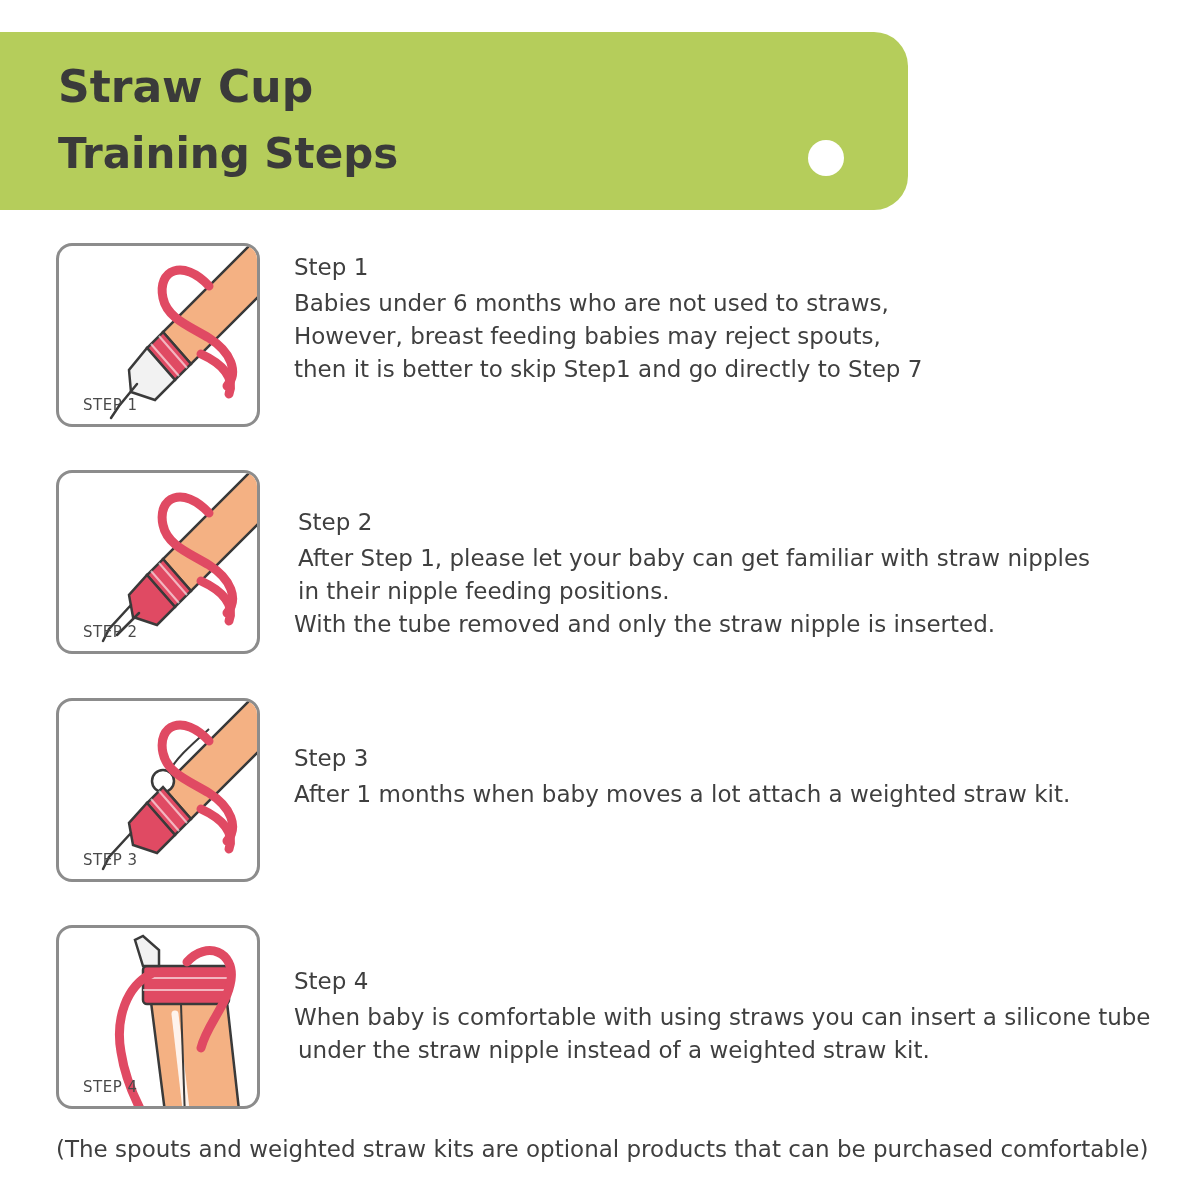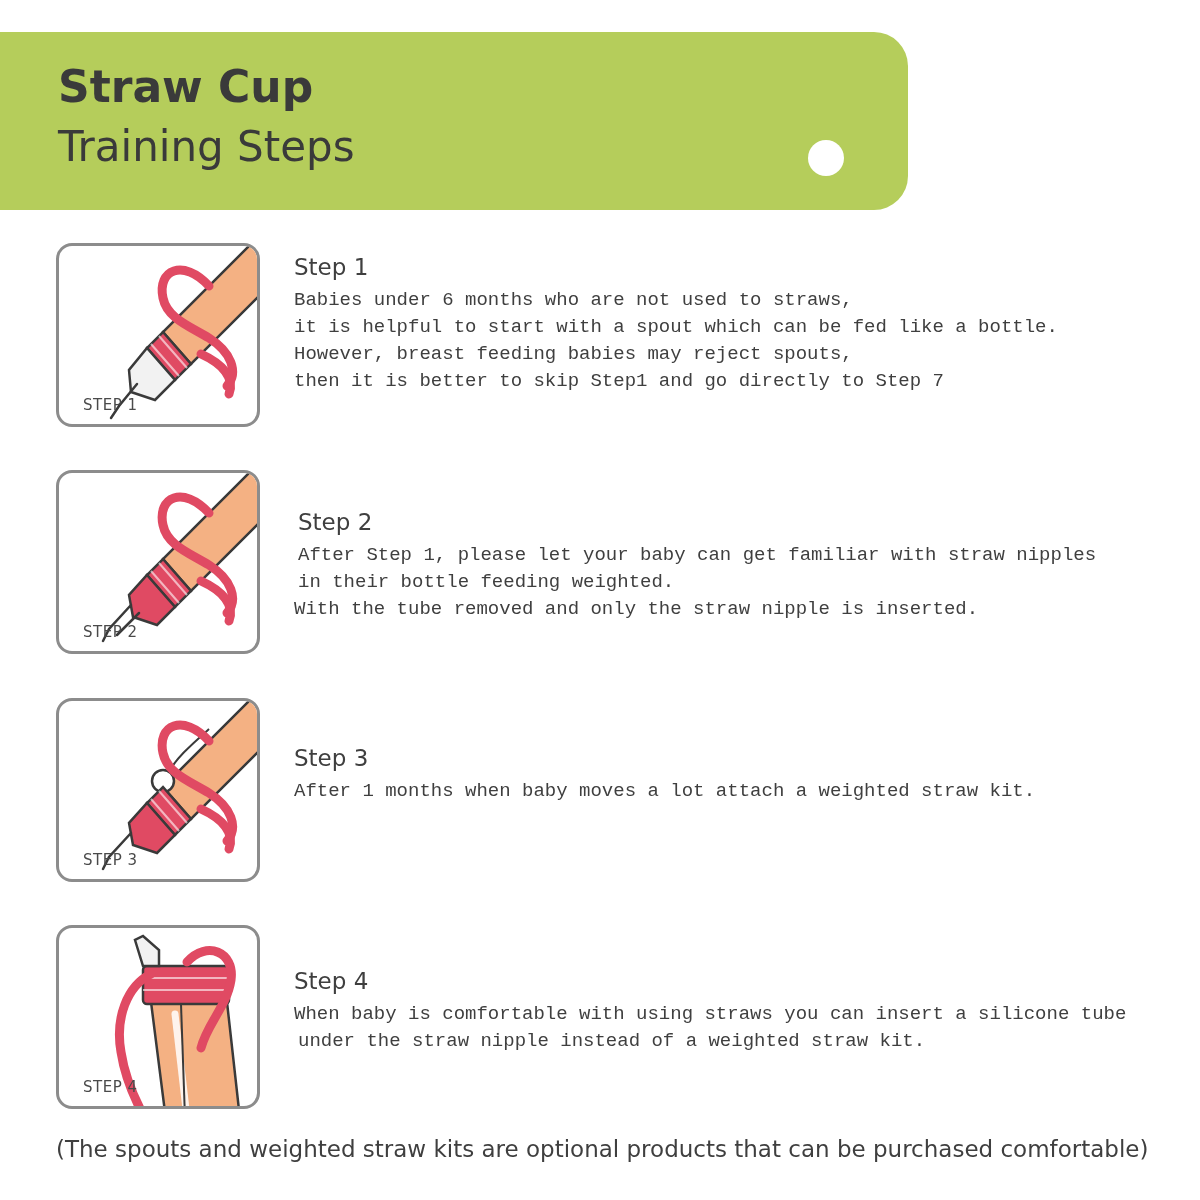--- a/index.html
+++ b/index.html
@@ -40,24 +40,24 @@
   .header-title {
     font-size: 44px;
     font-weight: bold;
     color: #3a3a3a;
     letter-spacing: 0px;
     line-height: 1.15;
     white-space: nowrap;
   }
   .header-subtitle {
     font-size: 42px;
-    font-weight: normal;
+    font-weight: bold;
     color: #3a3a3a;
     line-height: 1.2;
-    margin-top: 9px;
+    margin-top: 16px;
     white-space: nowrap;
   }
   .header-dot {
     position: absolute;
     left: 808px;
     top: 108px;
     width: 36px;
     height: 36px;
     border-radius: 50%;
     background: #ffffff;
@@ -99,25 +99,24 @@
     left: 294px;
     width: 880px;
   }
   .step-heading {
     font-size: 23px;
     color: #3f3f3f;
     margin: 0 0 5px 0;
     line-height: 1.25;
   }
   .step-line {
-    font-size: 19px;
+    font-size: 23px;
     color: #3f3f3f;
     line-height: 1.43;
     white-space: nowrap;
-    font-family: Liberation Mono, monospace;
   }
   .indent {
     padding-left: 4px;
   }
 
   .footnote {
     position: absolute;
     left: 56px;
     top: 1136px;
     font-size: 23px;
@@ -155,21 +154,20 @@
         <path d="M78 138 L60 160 L52 172" stroke="#3a3a3a" stroke-width="2.5" fill="#f7f7f7" stroke-linecap="round"></path>
 
         <path d="M150 40 C124 12, 98 24, 104 52 C108 72, 130 80, 150 92 C172 106, 180 126, 168 140" fill="none" stroke="#e04a63" stroke-width="9" stroke-linecap="round"></path>
         <path d="M142 108 C164 118, 176 132, 170 148" fill="none" stroke="#e04a63" stroke-width="9" stroke-linecap="round"></path>
       </svg>
       <div class="thumb-label">STEP 1</div>
     </div>
     <div class="step-text" style="top:10px;">
       <div class="step-heading">Step 1</div>
       <div class="step-line">Babies under 6 months who are not used to straws,</div>
-      <div class="step-line">it is helpful to start with a spout which can be fed like a bottle.</div>
       <div class="step-line">However, breast feeding babies may reject spouts,</div>
       <div class="step-line">then it is better to skip Step1 and go directly to Step 7</div>
     </div>
   </div>
 
   <div class="step-row" style="top:470px;">
     <div class="thumb" style="top:0;">
       <svg width="204" height="184" viewBox="0 0 204 184">
         <path d="M196 -6 L104 86 L132 118 L224 26 Z" fill="#f4b183" stroke="#3a3a3a" stroke-width="2.5"></path>
         <path d="M170 4 L112 62" stroke="#ffffff" stroke-width="7" opacity="0.85" stroke-linecap="round"></path>
@@ -182,21 +180,21 @@
         <path d="M80 140 L58 162" stroke="#3a3a3a" stroke-width="2.5" fill="none" stroke-linecap="round"></path>
         <path d="M72 132 L50 156 L44 168" fill="#f2f2f2" stroke="#3a3a3a" stroke-width="2.5" stroke-linecap="round"></path>
         <path d="M150 40 C124 12, 98 24, 104 52 C108 72, 130 80, 150 92 C172 106, 180 126, 168 140" fill="none" stroke="#e04a63" stroke-width="9" stroke-linecap="round"></path>
         <path d="M142 108 C164 118, 176 132, 170 148" fill="none" stroke="#e04a63" stroke-width="9" stroke-linecap="round"></path>
       </svg>
       <div class="thumb-label">STEP 2</div>
     </div>
     <div class="step-text" style="top:38px;">
       <div class="step-heading indent">Step 2</div>
       <div class="step-line indent">After Step 1, please let your baby can get familiar with straw nipples</div>
-      <div class="step-line indent">in their bottle feeding weighted.</div>
+      <div class="step-line indent">in their nipple feeding positions.</div>
       <div class="step-line">With the tube removed and only the straw nipple is inserted.</div>
     </div>
   </div>
 
   <div class="step-row" style="top:698px;">
     <div class="thumb" style="top:0;">
       <svg width="204" height="184" viewBox="0 0 204 184">
         <path d="M196 -6 L104 86 L132 118 L224 26 Z" fill="#f4b183" stroke="#3a3a3a" stroke-width="2.5"></path>
         <path d="M170 4 L112 62" stroke="#ffffff" stroke-width="7" opacity="0.85" stroke-linecap="round"></path>
 

